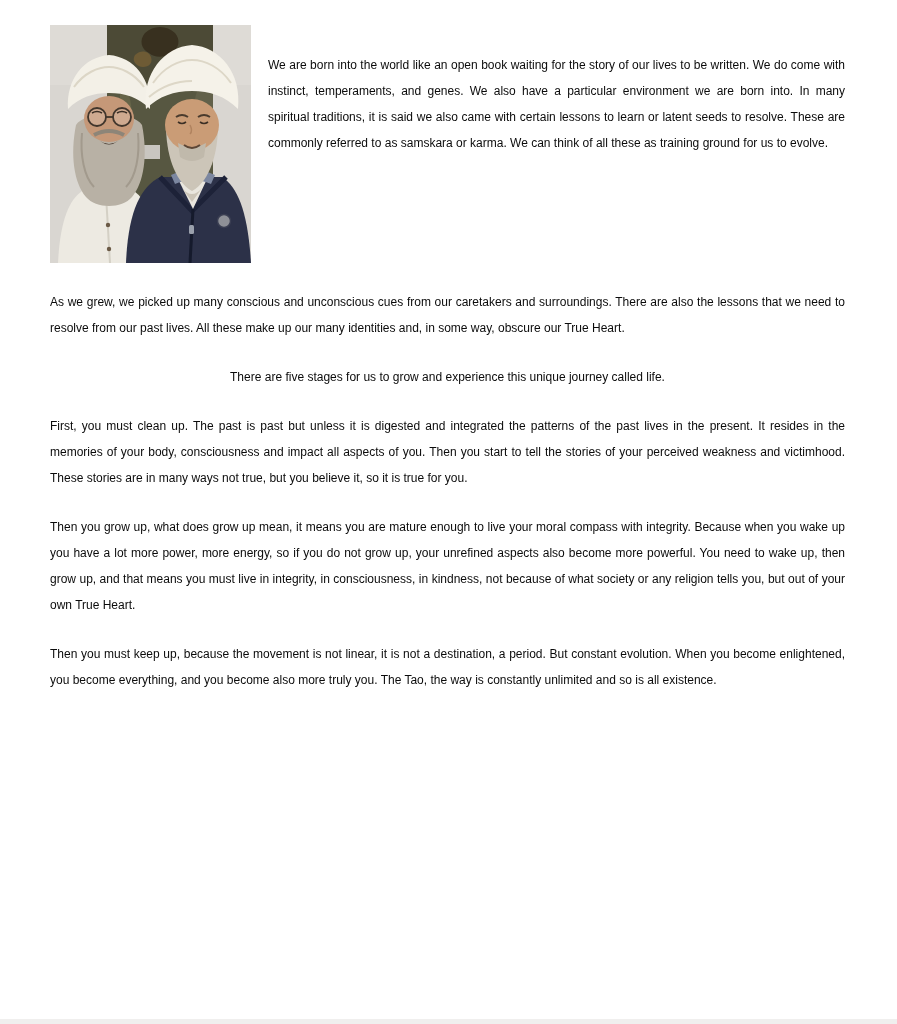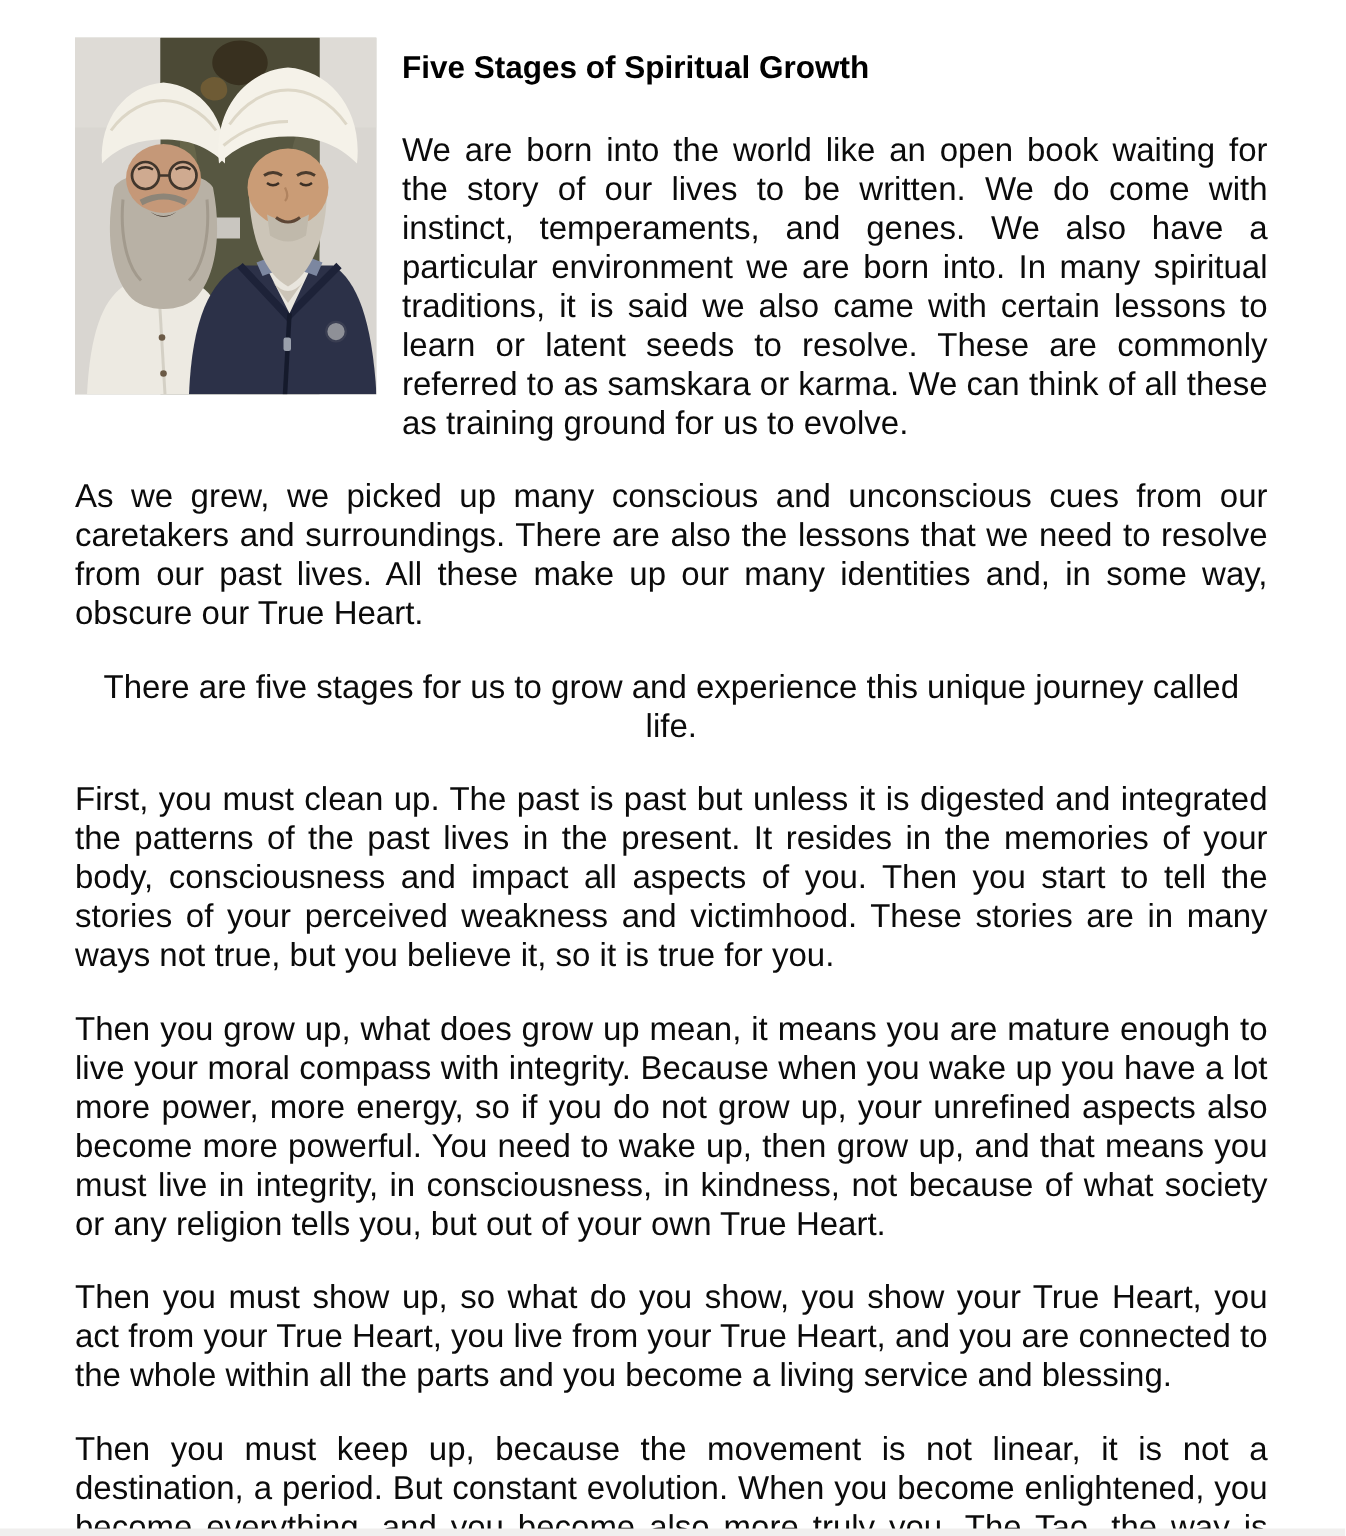--- a/index.html
+++ b/index.html
@@ -25,21 +25,21 @@
   .photo svg { display: block; }
   h1.doc-title {
     margin: 7px 0 0 0;
     font-size: 21px;
     line-height: 28px;
     font-weight: bold;
     color: #000000;
   }
   p.body-text {
     margin: 23px 4px 0 0;
-    font-size: 22px;
+    font-size: 12px;
     line-height: 26px;
     text-align: justify;
   }
   p.body-text.first { margin-top: 27px; }
   p.body-text.no-gap { margin-top: 0; text-align: left; }
   p.body-text.left-align { text-align: center; }
   .clear { clear: left; }
   .bottom-strip {
     position: absolute;
     left: 0; bottom: 0;
@@ -120,31 +120,29 @@
         <path d="M103,58 c11,-16 26,-23 39,-23 M181,58 c-11,-16 -26,-23 -39,-23 M99,72 c13,-11 28,-16 43,-16" stroke="#ddd7c7" stroke-width="2" fill="none"></path>
 
         <path d="M126,92 q6,-4 12,0 M148,92 q6,-4 12,0" stroke="#4a3b2d" stroke-width="2" fill="none"></path>
         <path d="M128,97 q4,3 8,0 M150,97 q4,3 8,0" stroke="#3b2f25" stroke-width="1.6" fill="none"></path>
         <path d="M134,120 q8,6 16,0" stroke="#5d4635" stroke-width="2" fill="none"></path>
         <path d="M140,100 q3,6 0,9" stroke="#b0835f" stroke-width="1.5" fill="none"></path>
       </g>
     </svg>
   </div>
 
-  <h1 class="doc-title">Five Stages of Spiritual Growth</h1>
 
   <p class="body-text first">We are born into the world like an open book waiting for the story of our lives to be written. We do come with instinct, temperaments, and genes. We also have a particular environment we are born into. In many spiritual traditions, it is said we also came with certain lessons to learn or latent seeds to resolve. These are commonly referred to as samskara or karma. We can think of all these as training ground for us to evolve.</p>
 
   <p class="body-text clear">As we grew, we picked up many conscious and unconscious cues from our caretakers and surroundings. There are also the lessons that we need to resolve from our past lives. All these make up our many identities and, in some way, obscure our True Heart.</p>
 
   <p class="body-text left-align">There are five stages for us to grow and experience this unique journey called life.</p>
 
   <p class="body-text">First, you must clean up. The past is past but unless it is digested and integrated the patterns of the past lives in the present. It resides in the memories of your body, consciousness and impact all aspects of you. Then you start to tell the stories of your perceived weakness and victimhood. These stories are in many ways not true, but you believe it, so it is true for you.</p>
 
 
   <p class="body-text">Then you grow up, what does grow up mean, it means you are mature enough to live your moral compass with integrity. Because when you wake up you have a lot more power, more energy, so if you do not grow up, your unrefined aspects also become more powerful. You need to wake up, then grow up, and that means you must live in integrity, in consciousness, in kindness, not because of what society or any religion tells you, but out of your own True Heart.</p>
 
-  <p class="body-text">Then you must show up, so what do you show, you show your True Heart, you act from your True Heart, you live from your True Heart, and you are connected to the whole within all the parts and you become a living service and blessing.</p>
 
   <p class="body-text">Then you must keep up, because the movement is not linear, it is not a destination, a period. But constant evolution. When you become enlightened, you become everything, and you become also more truly you. The Tao, the way is constantly unlimited and so is all existence.</p>
 
   <div class="bottom-strip"></div>
 </div>
 
 </body></html>

